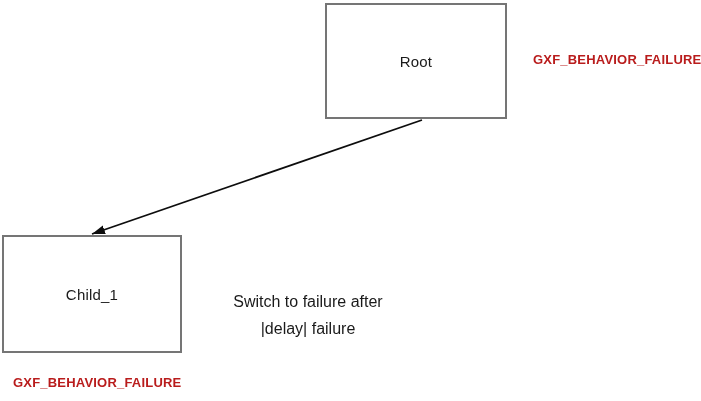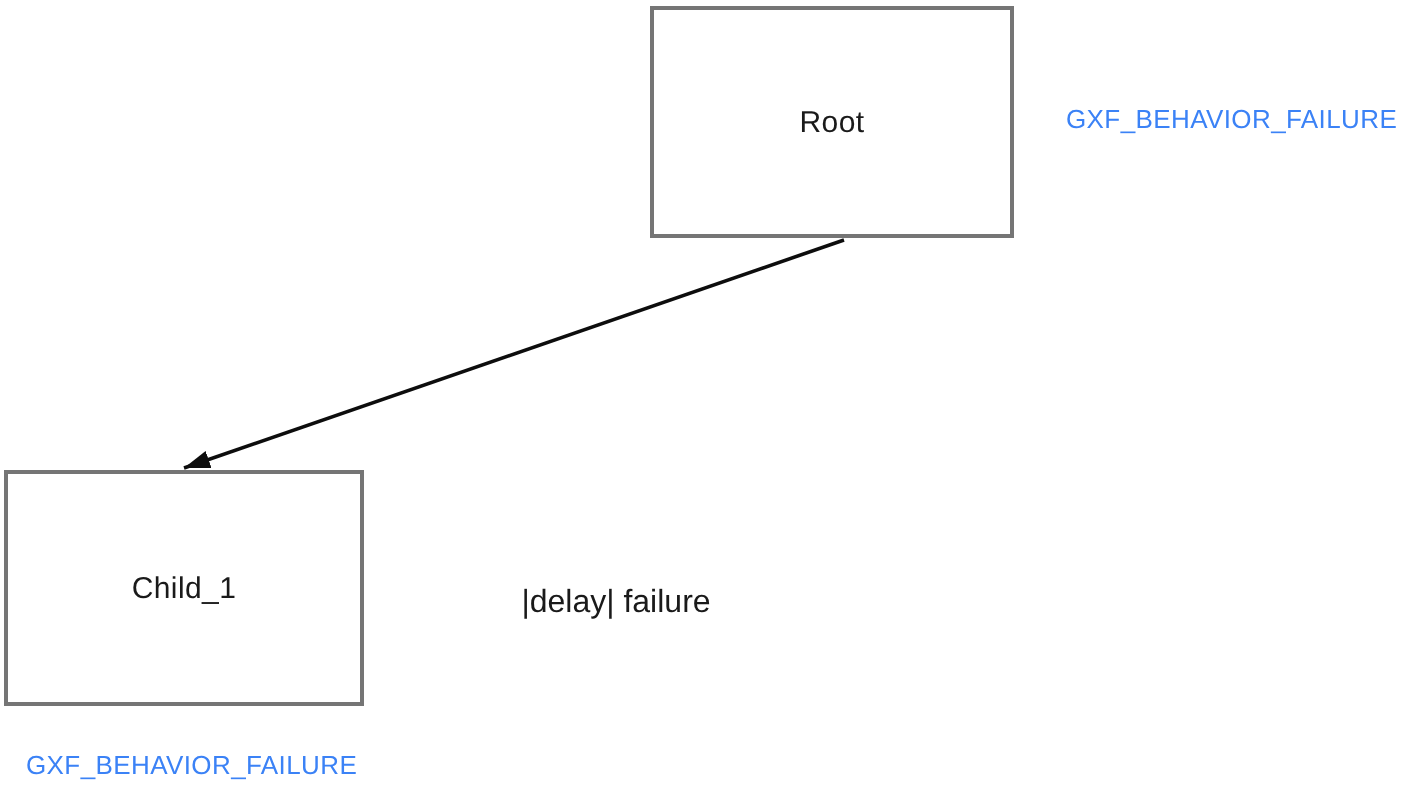--- a/index.html
+++ b/index.html
@@ -37,23 +37,24 @@
   }
   #child-box {
     left: 2px;
     top: 235px;
     width: 180px;
     height: 118px;
   }
   .status-label {
     position: absolute;
     font-size: 13px;
-    color: #3b82f6;
+    color: #b91c1c;
     letter-spacing: 0.2px;
     white-space: nowrap;
+    font-weight: bold;
   }
   #root-status-label {
     left: 533px;
     top: 52px;
   }
   #child-status-label {
     left: 13px;
     top: 375px;
   }
   .annotation {
@@ -95,16 +96,17 @@
 
   <div id="child-box" class="node-box">
     <span class="node-label">Child_1</span>
   </div>
 
   <div id="root-status-label" class="status-label">GXF_BEHAVIOR_FAILURE</div>
 
   <div id="child-status-label" class="status-label">GXF_BEHAVIOR_FAILURE</div>
 
   <div class="annotation">
+    <div>Switch to failure after</div>
     <div>|delay| failure</div>
   </div>
 
 </div>
 
 </body></html>

